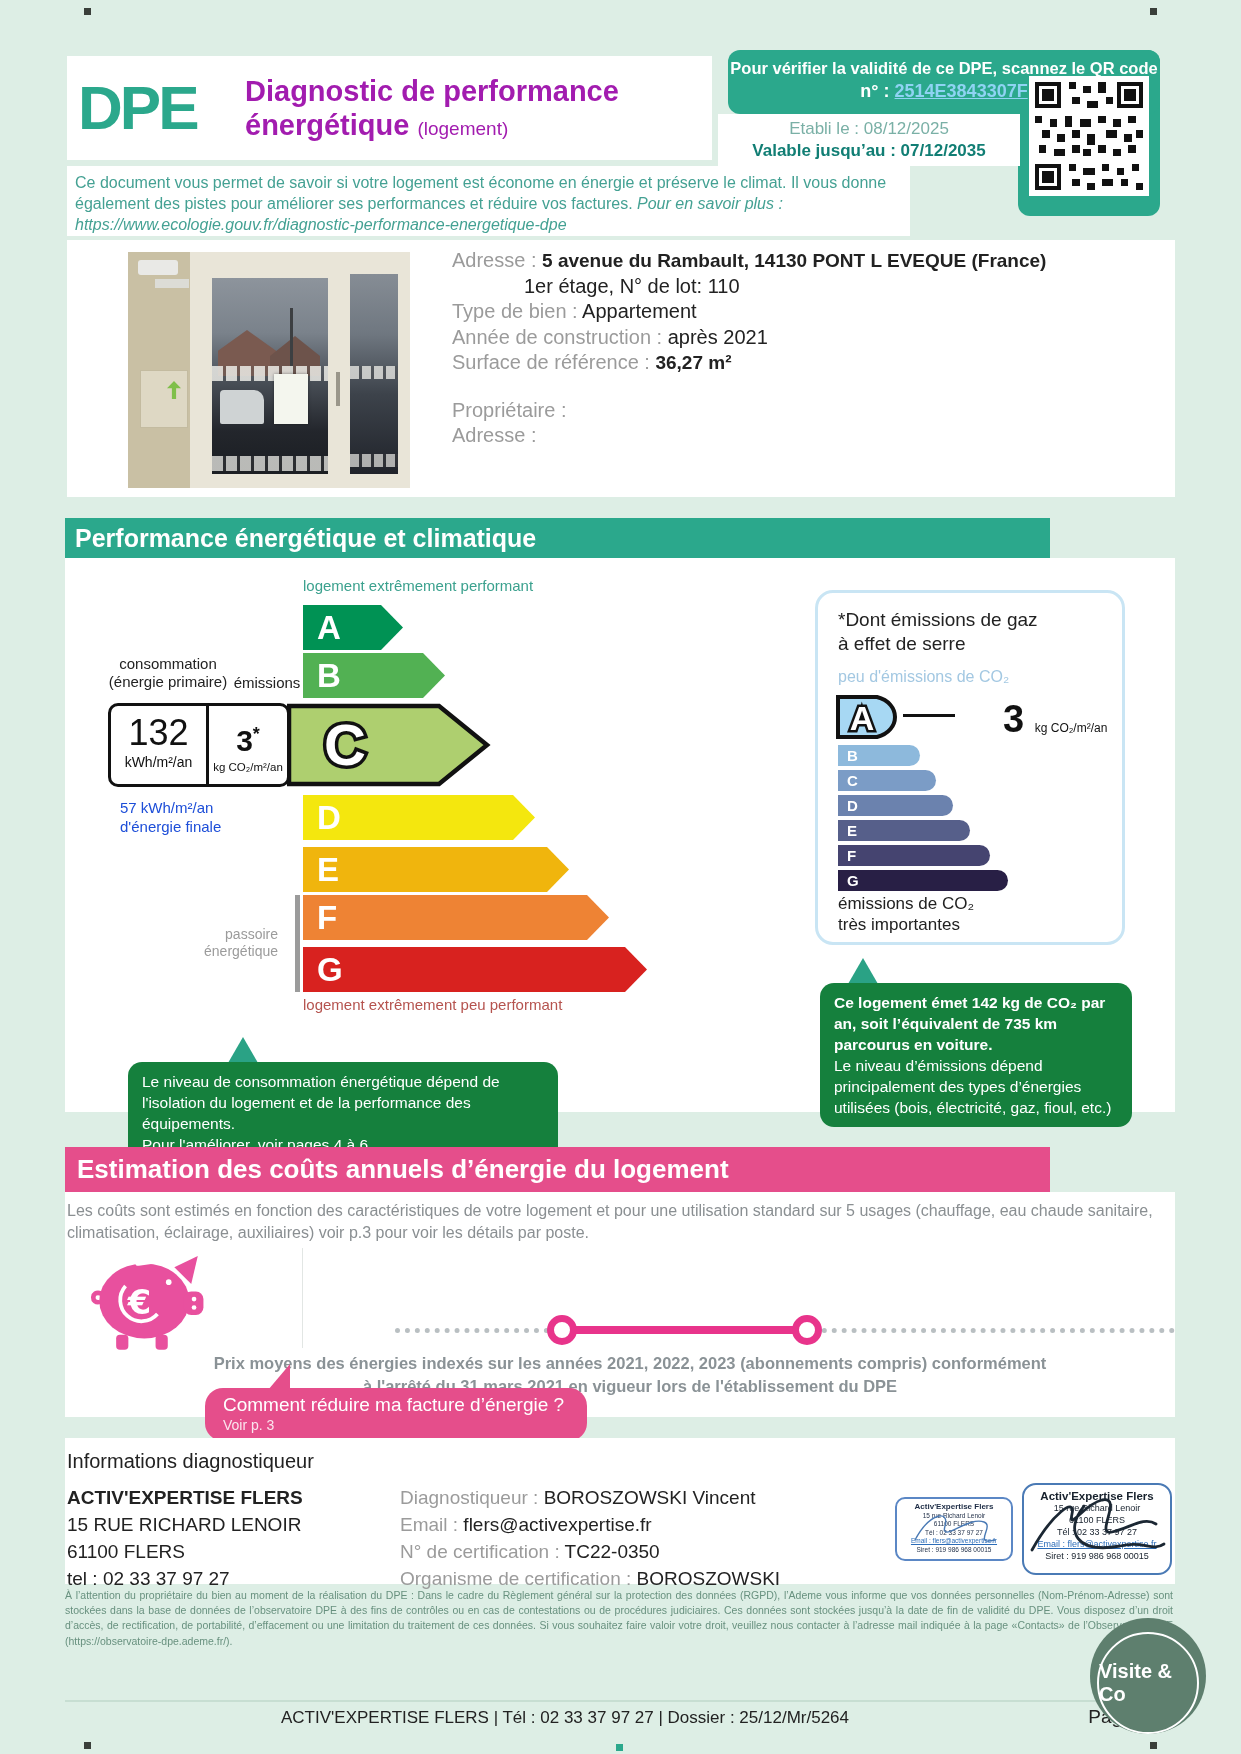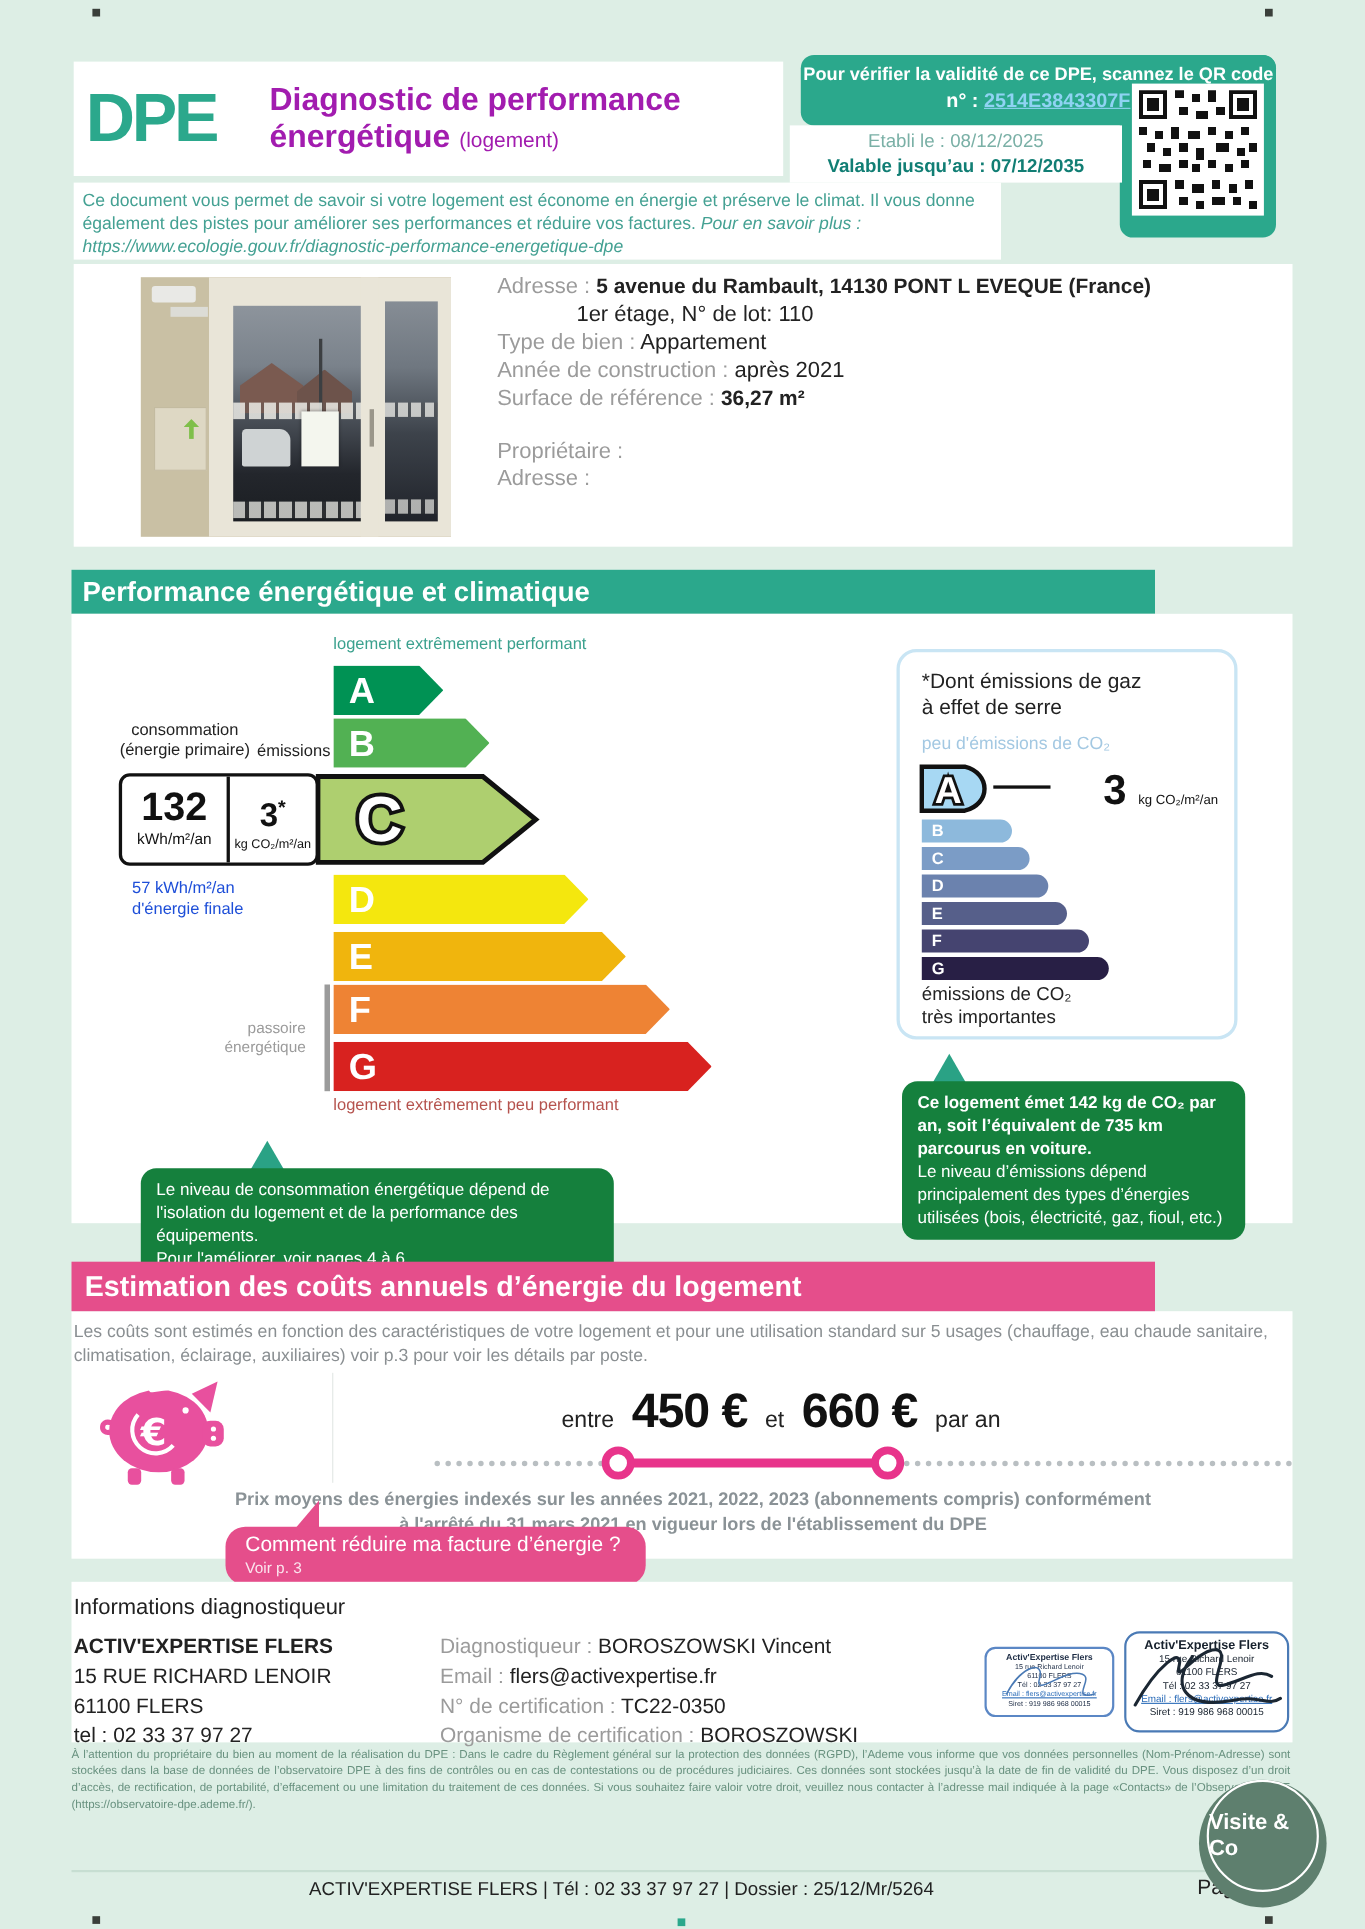--- a/index.html
+++ b/index.html
@@ -72,21 +72,21 @@
   .perf-bottom-label{left:303px;top:996px;font-size:15px;color:#b5534e;}
   .energy-bars{left:303px;top:605px;width:400px;height:390px;}
   .erow{position:absolute;left:0;height:45px;clip-path:polygon(0 0,calc(100% - 22px) 0,100% 50%,calc(100% - 22px) 100%,0 100%);}
   .erow-A{top:0;} .erow-B{top:48px;} .erow-D{top:190px;} .erow-E{top:242px;} .erow-F{top:290px;} .erow-G{top:342px;}
   .eletter{font-size:33px;font-weight:bold;color:#fff;line-height:45px;padding-left:14px;display:inline-block;}
   .conso-lbl{left:100px;top:655px;width:136px;text-align:center;font-size:15px;color:#222;line-height:18px;}
   .emis-lbl{left:232px;top:674px;width:70px;text-align:center;font-size:15px;color:#222;}
   .value-box{left:108px;top:703px;width:182px;height:84px;background:#fff;border:3.5px solid #111;border-radius:10px;box-sizing:border-box;display:flex;}
   .vcell1{width:95px;text-align:center;border-right:3px solid #111;}
   .vcell2{flex:1;text-align:center;}
-  .vbig{font-size:36px;font-weight:bold;color:#111;line-height:42px;margin-top:6px;}
+  .vbig{font-size:36px;font-weight:normal;color:#111;line-height:42px;margin-top:6px;}
   .vbig2{font-size:30px;font-weight:bold;color:#111;line-height:40px;margin-top:8px;}
   .vunit{font-size:14px;color:#111;}
   .vunit2{font-size:11.5px;color:#111;}
   .sup{font-size:18px;vertical-align:super;}
   .c-arrow-svg{left:287px;top:703px;}
   .finale{left:120px;top:798px;font-size:15px;color:#1d4ed8;line-height:19px;}
   .passoire-lbl{left:178px;top:926px;width:100px;text-align:right;font-size:14px;color:#9b9b9b;line-height:17px;}
   .passoire-bar{left:295px;top:895px;width:5px;height:97px;background:#9b9b9b;}
 
   
@@ -146,21 +146,21 @@
   .stamp-lg{left:1022px;top:1483px;width:150px;height:92px;border:2.5px solid #4a7ab5;border-radius:14px;background:#fff;text-align:center;color:#16202c;font-size:9px;line-height:12px;padding-top:5px;box-sizing:border-box;}
   .stamp-lg .n{font-weight:bold;font-size:11.5px;}
   .stamp-email{color:#2b6cb8;text-decoration:underline;}
   .scrawl{position:absolute;pointer-events:none;}
 
   
   .fineprint{left:65px;top:1588px;width:1108px;font-size:10.5px;color:#68917f;line-height:1.45;text-align:justify;}
   .footer-line{left:65px;top:1700px;width:1110px;height:2px;background:#c7ded2;}
   .footer-text{left:65px;top:1708px;width:1000px;text-align:center;font-size:17px;color:#222;}
   .footer-page{left:1060px;top:1706px;width:115px;text-align:right;font-size:19px;color:#222;}
-  .badge{left:1090px;top:1618px;width:116px;height:116px;border-radius:50%;background:#5e7f6e;display:flex;align-items:flex-start;justify-content:center;}
+  .badge{left:1090px;top:1618px;width:116px;height:116px;border-radius:50%;background:#5e7f6e;display:flex;align-items:flex-end;justify-content:center;}
   .badge-inner{width:98px;height:98px;border-radius:50%;border:2.5px solid #fff;display:flex;align-items:center;justify-content:center;color:#fff;font-size:20px;font-weight:bold;}
 </style>
 </head>
 <body>
 
 <div class="page">
 
   <div class="crop" style="left:84px;top:8px;"></div>
   <div class="crop" style="left:1150px;top:8px;"></div>
   <div class="crop" style="left:84px;top:1742px;"></div>
@@ -375,27 +375,20 @@
       <rect x="30" y="92" width="13" height="16" rx="4" fill="#e8509e"></rect>
       <rect x="72" y="92" width="13" height="16" rx="4" fill="#e8509e"></rect>
       <path d="M14,48 C3,44 3,60 13,57" stroke="#e8509e" stroke-width="5" fill="none"></path>
       <rect x="50" y="10" width="28" height="7" rx="3.5" fill="#fff" transform="rotate(-8 64 13)"></rect>
       <path d="M40,40 A21,21 0 1 0 74,70" fill="none" stroke="#fff" stroke-width="4"></path>
       <text x="55" y="70" font-size="36" font-weight="bold" fill="#fff" text-anchor="middle" font-family="DejaVu Sans, sans-serif">€</text>
     </svg>
   </div>
   <div class="abs cost-divider"></div>
 
-  <div class="abs cost-row">
-    <span class="cost-small">entre</span>
-    <span class="cost-big">450 €</span>
-    <span class="cost-small">et</span>
-    <span class="cost-big">660 €</span>
-    <span class="cost-small">par an</span>
-  </div>
 
   <div class="abs slider-dots"></div>
   <div class="abs slider-bar"></div>
   <div class="slider-knob knob1"></div>
   <div class="slider-knob knob2"></div>
 
   <div class="abs prix-note">
     <div>Prix moyens des énergies indexés sur les années 2021, 2022, 2023 (abonnements compris) conformément</div>
     <div>à l'arrêté du 31 mars 2021 en vigueur lors de l'établissement du DPE</div>
   </div>

